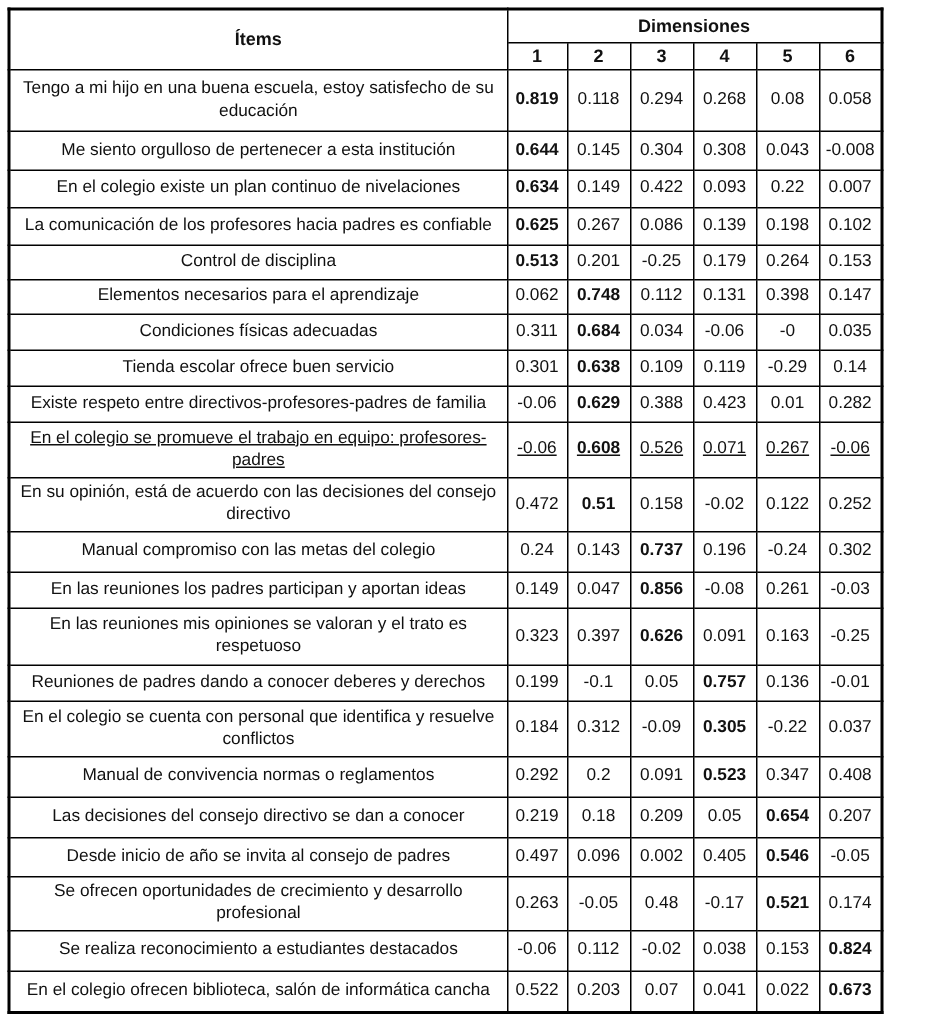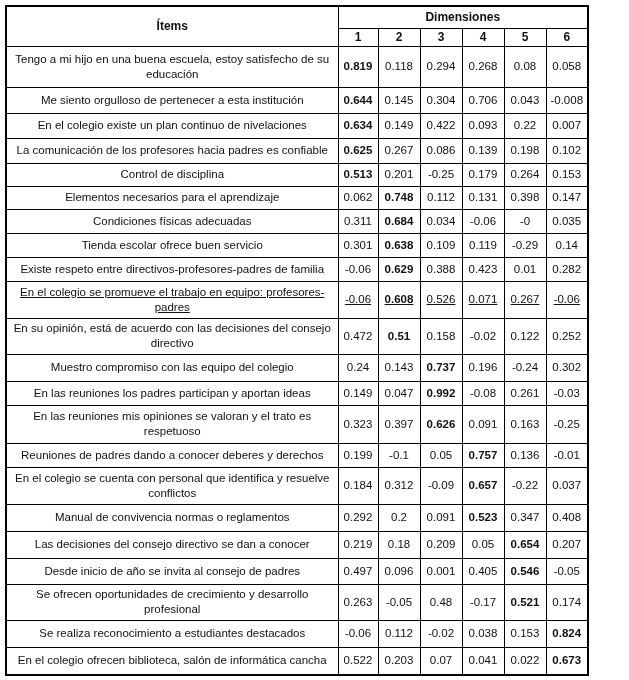--- a/index.html
+++ b/index.html
@@ -58,21 +58,21 @@
         <td>0.294</td>
         <td>0.268</td>
         <td>0.08</td>
         <td>0.058</td>
       </tr>
       <tr style="height: 26px; padding-left: 24px;">
         <td>Me siento orgulloso de pertenecer a esta institución</td>
         <td class="bold">0.644</td>
         <td>0.145</td>
         <td>0.304</td>
-        <td>0.706</td>
+        <td>0.308</td>
         <td>0.043</td>
         <td>-0.008</td>
       </tr>
       <tr style="height: 25px;">
         <td>En el colegio existe un plan continuo de nivelaciones</td>
         <td class="bold">0.634</td>
         <td>0.149</td>
         <td>0.422</td>
         <td>0.093</td>
         <td>0.22</td>
@@ -144,33 +144,33 @@
       <tr style="height: 36px;">
         <td>En su opinión, está de acuerdo con las decisiones del consejo directivo</td>
         <td>0.472</td>
         <td class="bold">0.51</td>
         <td>0.158</td>
         <td>-0.02</td>
         <td>0.122</td>
         <td>0.252</td>
       </tr>
       <tr style="height: 27px;">
-        <td>Muestro compromiso con las equipo del colegio</td>
+        <td>Manual compromiso con las metas del colegio</td>
         <td>0.24</td>
         <td>0.143</td>
         <td class="bold">0.737</td>
         <td>0.196</td>
         <td>-0.24</td>
         <td>0.302</td>
       </tr>
       <tr style="height: 24px;">
         <td>En las reuniones los padres participan y aportan ideas</td>
         <td>0.149</td>
         <td>0.047</td>
-        <td class="bold">0.992</td>
+        <td class="bold">0.856</td>
         <td>-0.08</td>
         <td>0.261</td>
         <td>-0.03</td>
       </tr>
       <tr style="height: 38px;">
         <td>En las reuniones mis opiniones se valoran y el trato es respetuoso</td>
         <td>0.323</td>
         <td>0.397</td>
         <td class="bold">0.626</td>
         <td>0.091</td>
@@ -184,21 +184,21 @@
         <td>0.05</td>
         <td class="bold">0.757</td>
         <td>0.136</td>
         <td>-0.01</td>
       </tr>
       <tr style="height: 37px;">
         <td>En el colegio se cuenta con personal que identifica y resuelve conflictos</td>
         <td>0.184</td>
         <td>0.312</td>
         <td>-0.09</td>
-        <td class="bold">0.657</td>
+        <td class="bold">0.305</td>
         <td>-0.22</td>
         <td>0.037</td>
       </tr>
       <tr style="height: 27px;">
         <td>Manual de convivencia normas o reglamentos</td>
         <td>0.292</td>
         <td>0.2</td>
         <td>0.091</td>
         <td class="bold">0.523</td>
         <td>0.347</td>
@@ -210,21 +210,21 @@
         <td>0.18</td>
         <td>0.209</td>
         <td>0.05</td>
         <td class="bold">0.654</td>
         <td>0.207</td>
       </tr>
       <tr style="height: 26px;">
         <td>Desde inicio de año se invita al consejo de padres</td>
         <td>0.497</td>
         <td>0.096</td>
-        <td>0.001</td>
+        <td>0.002</td>
         <td>0.405</td>
         <td class="bold">0.546</td>
         <td>-0.05</td>
       </tr>
       <tr style="height: 36px;">
         <td>Se ofrecen oportunidades de crecimiento y desarrollo profesional</td>
         <td>0.263</td>
         <td>-0.05</td>
         <td>0.48</td>
         <td>-0.17</td>

